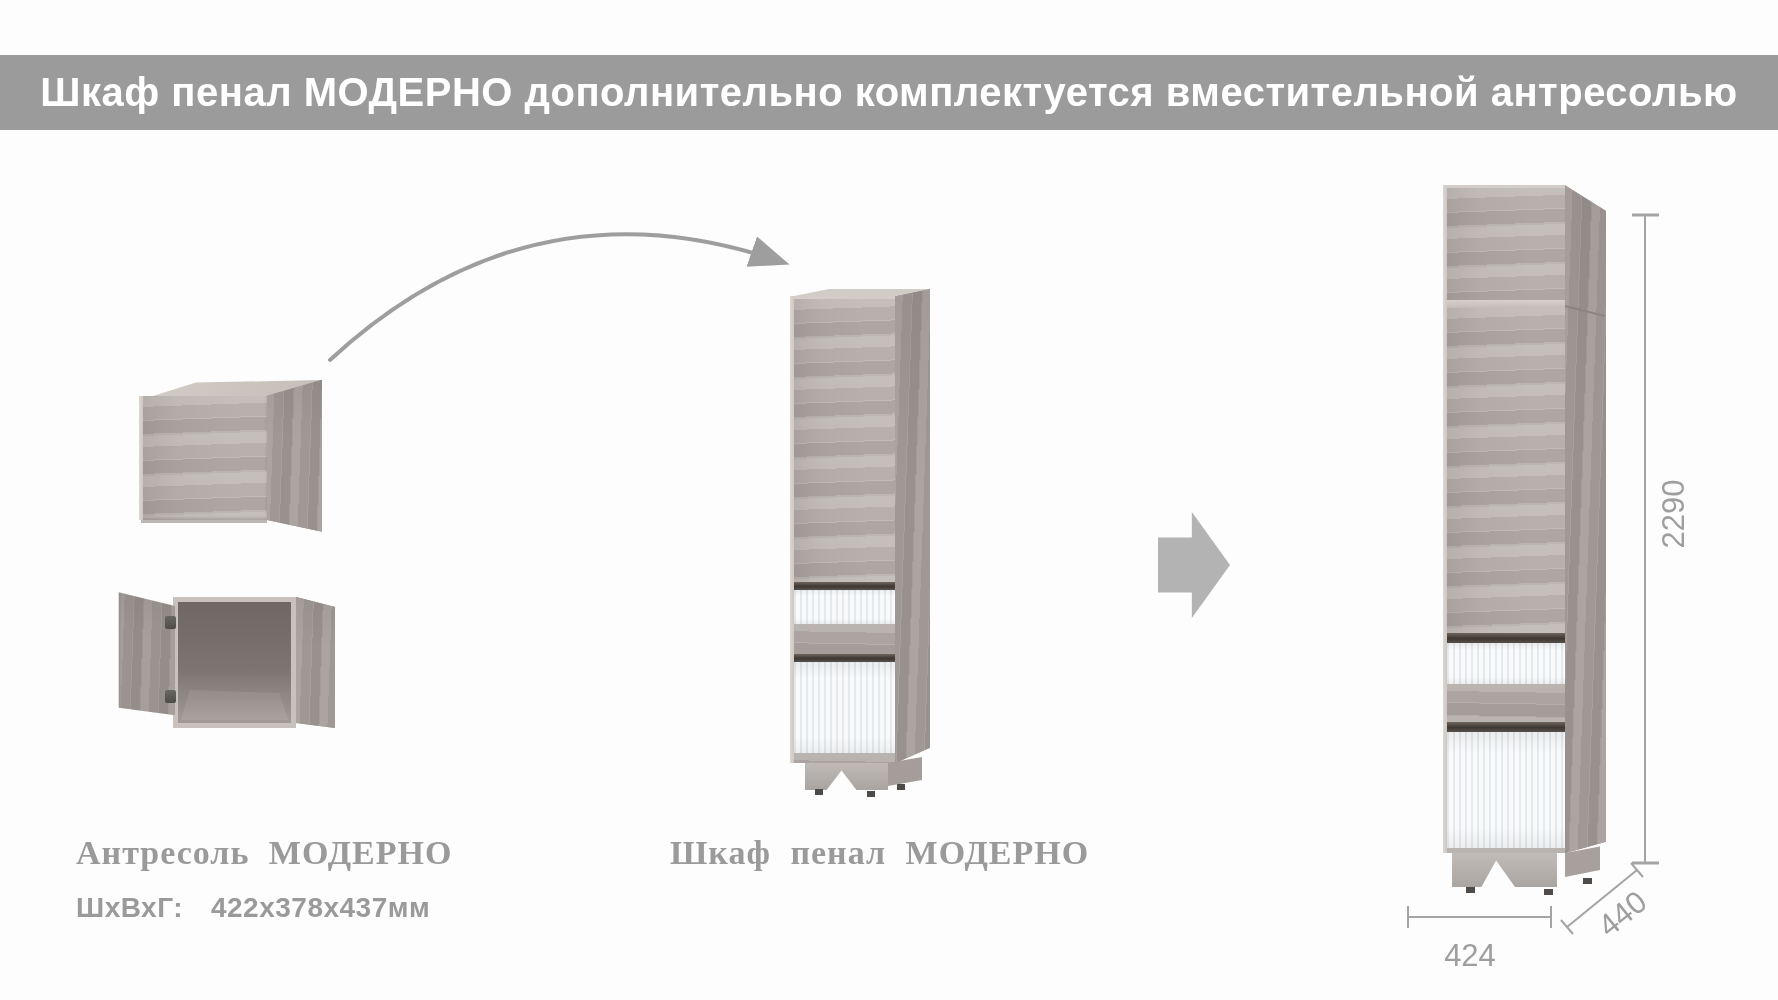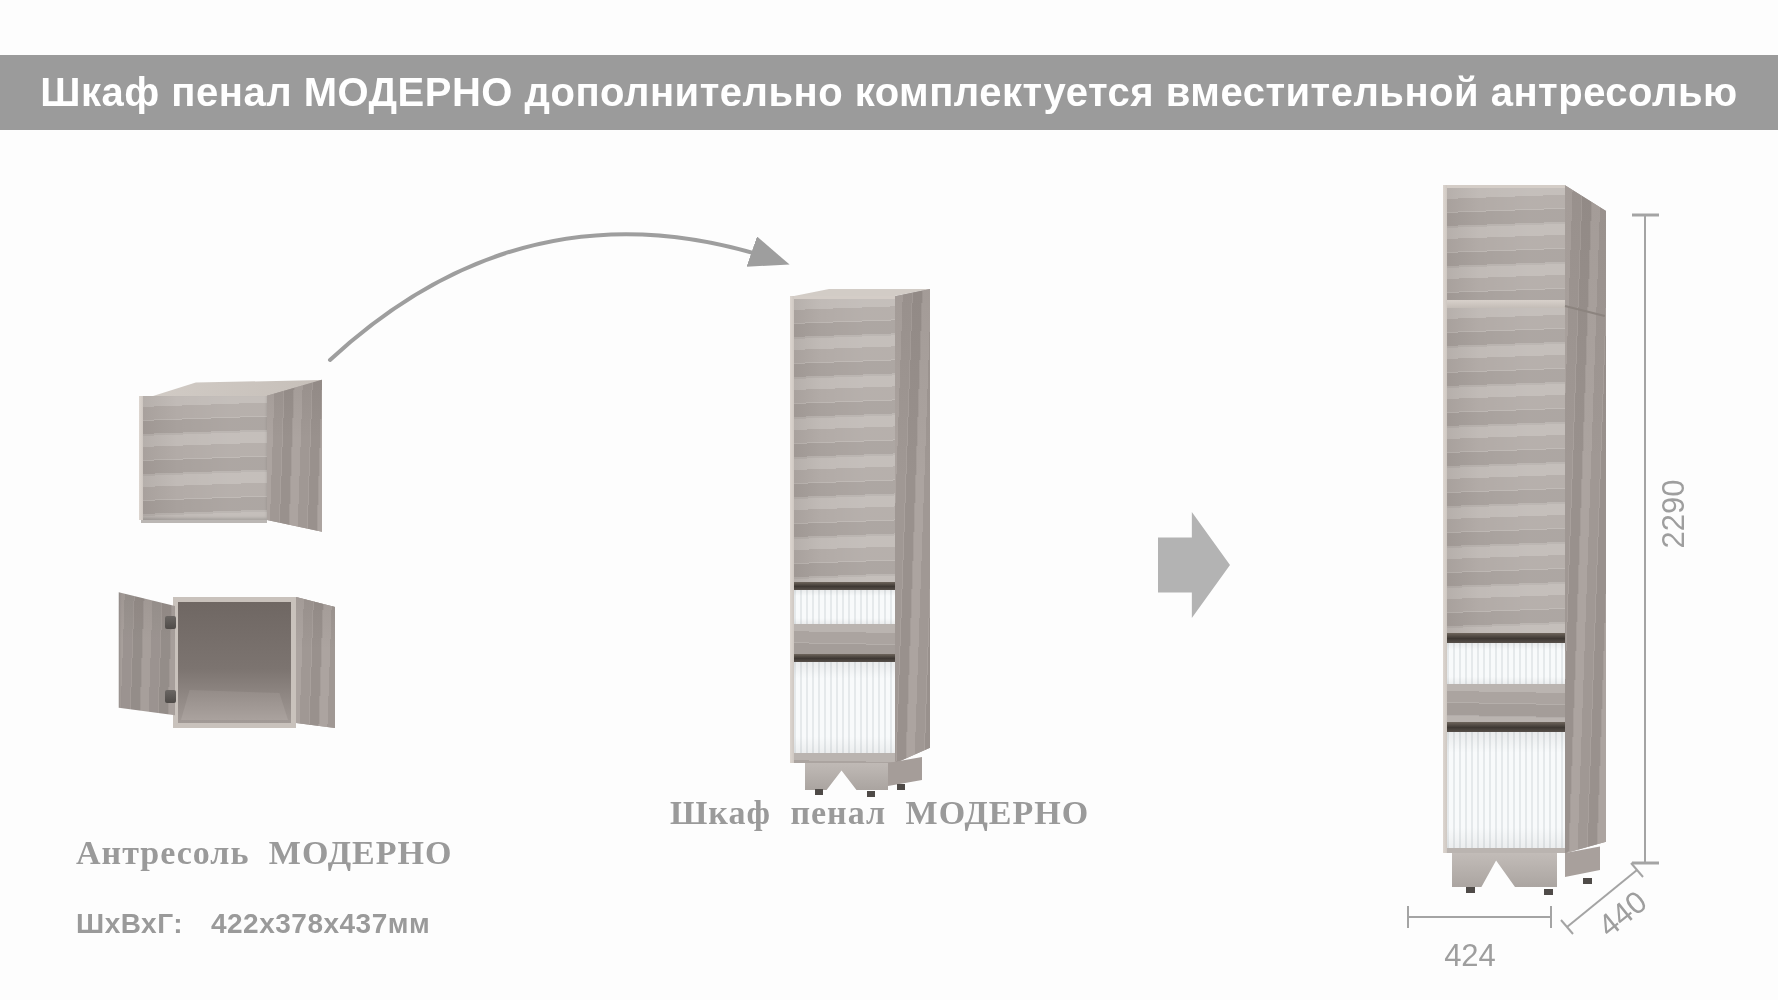--- a/index.html
+++ b/index.html
@@ -26,21 +26,21 @@
       linear-gradient(to bottom, rgba(0,0,0,.06), rgba(0,0,0,0) 18%, rgba(0,0,0,0) 82%, rgba(0,0,0,.05)),
       repeating-linear-gradient(90deg,#f8fafb 0 4px,#e5e9eb 4px 6px);}
   .gap{background:linear-gradient(to bottom,#6e655c,#3e3833 55%,#57504a);}
   .edge{background:linear-gradient(to right,#ddd6d0,#cfc8c2);}
 
   .abs{position:absolute;}
 
   
   .label-block{position:absolute;color:#9a9a9a;}
   .label-title{font-size:34px;font-weight:700;letter-spacing:1px;word-spacing:10px;white-space:nowrap;font-family:Liberation Serif, serif;}
-  .label-dims{margin-top:36px;font-size:28px;font-weight:600;letter-spacing:.5px;white-space:nowrap;}
+  .label-dims{margin-top:20px;font-size:28px;font-weight:600;letter-spacing:.5px;white-space:nowrap;}
   .label-dims .v{margin-left:28px;}
 
   
   .big-arrow{position:absolute;left:1158px;top:512px;width:72px;height:106px;background:#b3b3b3;
       clip-path:polygon(0 24%,47% 24%,47% 0,100% 50%,47% 100%,47% 76%,0 76%);}
 
   svg text{font-family:"Liberation Sans",sans-serif;}
 </style>
 </head>
 <body>
@@ -167,17 +167,17 @@
     <text x="1629" y="922" transform="rotate(-39 1629 922)" text-anchor="middle" font-size="31" fill="#9e9e9e">440</text>
   </svg>
 
   <div class="label-block" style="left:76px;top:834px;">
     <div class="label-title">Антресоль МОДЕРНО</div>
     <div class="label-dims">
       <span>ШхВхГ:</span><span class="v">422х378х437мм</span>
     </div>
   </div>
 
-  <div class="label-block" style="left:670px;top:794px;">
+  <div class="label-block" style="left:670px;top:834px;">
     <div class="label-title">Шкаф пенал МОДЕРНО</div>
   </div>
 
 </div>
 
 </body></html>

